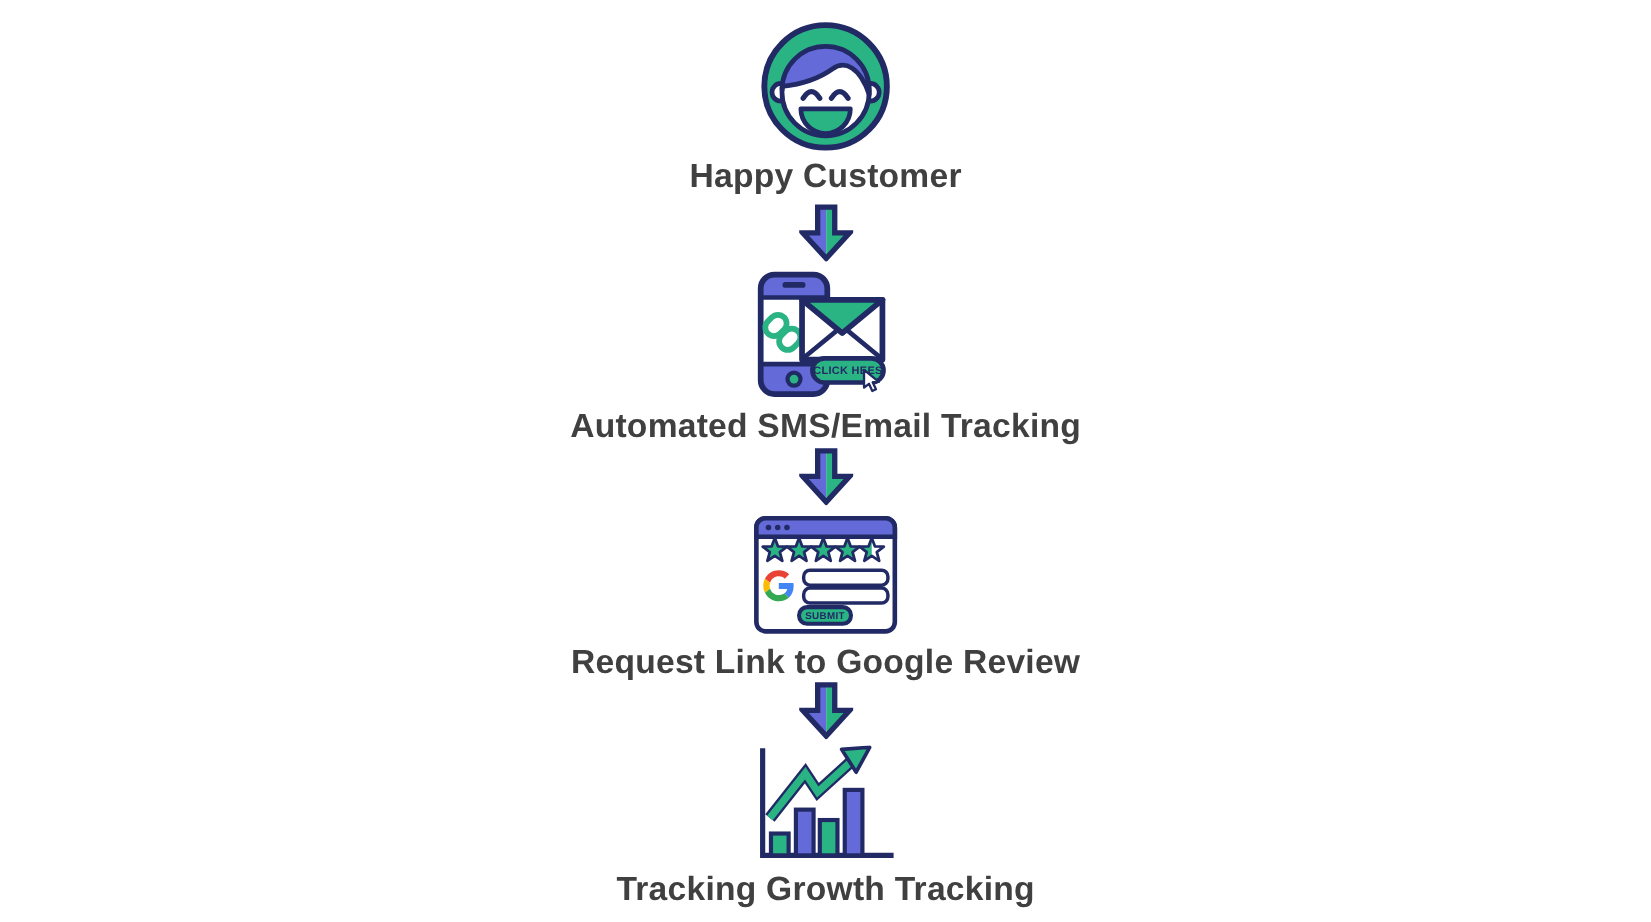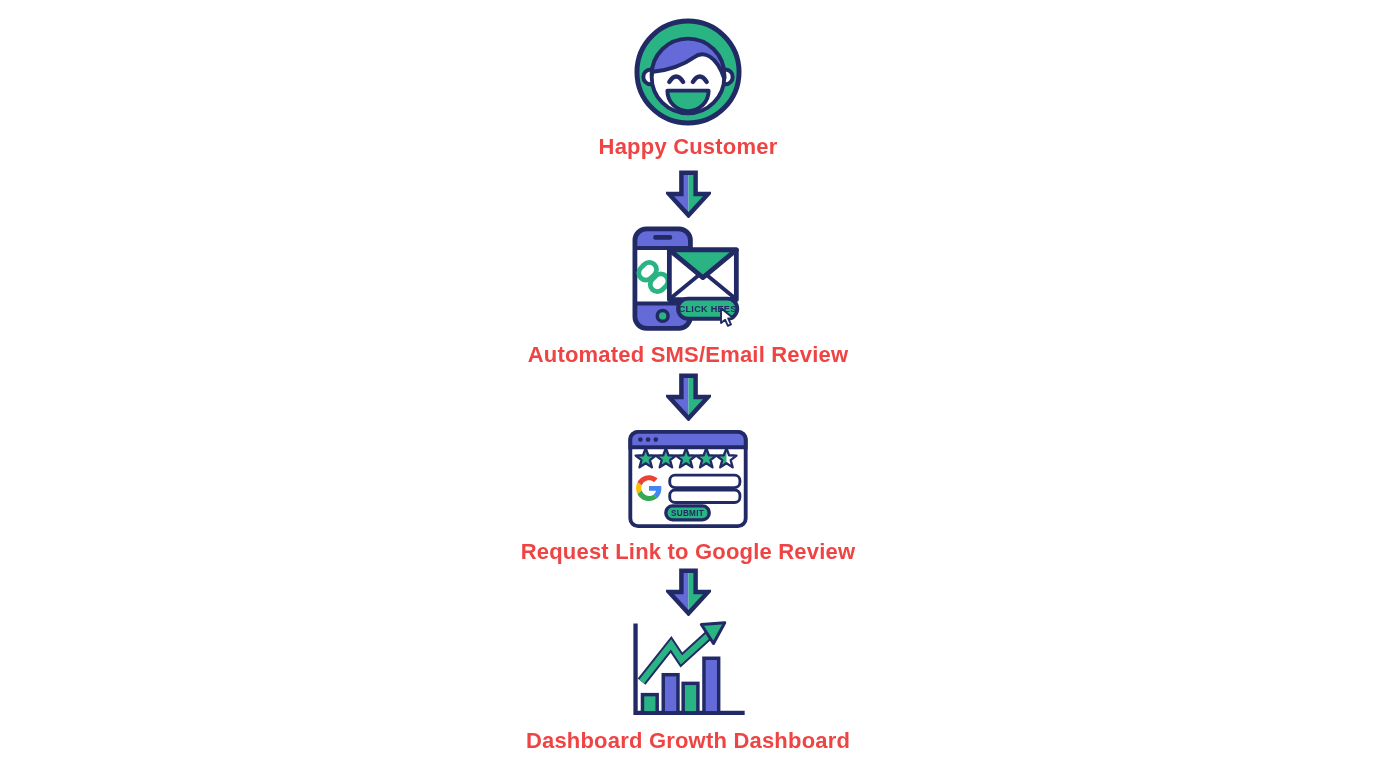--- a/index.html
+++ b/index.html
@@ -6,21 +6,21 @@
   body {
     width:1376px; height:768px; background:#ffffff; overflow:hidden;
     font-family:"Liberation Sans", sans-serif;
   }
   .flow {
     width:1376px; display:flex; flex-direction:column; align-items:center;
     padding-top:18px; box-sizing:border-box;
   }
   .step { display:flex; flex-direction:column; align-items:center; }
   .step-label {
-    font-size:22px; font-weight:700; color:#ef4444; line-height:26px; height:26px;
+    font-size:28px; font-weight:700; color:#404040; line-height:26px; height:26px;
     text-align:center; white-space:nowrap; letter-spacing:0.2px;
   }
   .lbl-1 { margin-top:8px; }
   .lbl-2 { margin-top:6px; }
   .lbl-3 { margin-top:10px; }
   .lbl-4 { margin-top:10px; }
   .arrow-1 { margin-top:10px; }
   .arrow-2 { margin-top:5px; }
   .arrow-3 { margin-top:3px; }
   .icon-phone   { margin-top:7px; }
@@ -82,21 +82,21 @@
         <rect x="40" y="26" width="70" height="52" fill="#ffffff" stroke="#212a65" stroke-width="5" stroke-linejoin="round"></rect>
         <path d="M42,76 L70,53 M108,76 L80,53" stroke="#212a65" stroke-width="4" fill="none"></path>
         <path d="M40,26 L75,55 L110,26 Z" fill="#2ab383" stroke="#212a65" stroke-width="5" stroke-linejoin="round"></path>
       </g>
       <g>
         <rect x="49" y="77" width="62" height="21" rx="10.5" fill="#2ab383" stroke="#212a65" stroke-width="4"></rect>
         <text class="svg-label" x="80" y="91" font-size="9.5" text-anchor="middle" letter-spacing="0.3">CLICK HEES</text>
       </g>
       <path d="M0,0 L0,15.5 L4.3,12.1 L7.2,18.4 L10.4,16.9 L7.5,10.7 L12.9,10.5 Z" transform="translate(94,87)" fill="#ffffff" stroke="#212a65" stroke-width="2" stroke-linejoin="round"></path>
     </svg>
-    <div class="step-label lbl-2">Automated SMS/Email Review</div>
+    <div class="step-label lbl-2">Automated SMS/Email Tracking</div>
   </div>
 
   <svg class="arrow-2" width="45" height="48" viewBox="0 0 50 54">
     <defs>
         <clipPath id="arrow-clip-2">
           <path d="M17,3 H33 V27 H47 L25,51 L3,27 H17 Z"></path>
         </clipPath>
       </defs>
     <g clip-path="url(#arrow-clip-2)">
       <rect x="0" y="0" width="25" height="54" fill="#646ad8"></rect>
@@ -168,16 +168,16 @@
       <rect x="15" y="85" width="17" height="21" fill="#2ab383" stroke="#212a65" stroke-width="4"></rect>
       <rect x="39" y="62" width="17" height="44" fill="#646ad8" stroke="#212a65" stroke-width="4"></rect>
       <rect x="62" y="72" width="17" height="34" fill="#2ab383" stroke="#212a65" stroke-width="4"></rect>
       <rect x="86" y="43" width="17" height="63" fill="#646ad8" stroke="#212a65" stroke-width="4"></rect>
       <g>
         <path d="M14,70 L48,27 L60,45 L93,15" fill="none" stroke="#212a65" stroke-width="11.5" stroke-linejoin="miter"></path>
         <path d="M14,70 L48,27 L60,45 L93,15" fill="none" stroke="#2ab383" stroke-width="7" stroke-linejoin="miter"></path>
         <polygon points="110,2 97,26 83,4" fill="#2ab383" stroke="#212a65" stroke-width="3.5" stroke-linejoin="round"></polygon>
       </g>
     </svg>
-    <div class="step-label lbl-4">Dashboard Growth Dashboard</div>
+    <div class="step-label lbl-4">Tracking Growth Tracking</div>
   </div>
 
 </div>
 
 </body></html>

